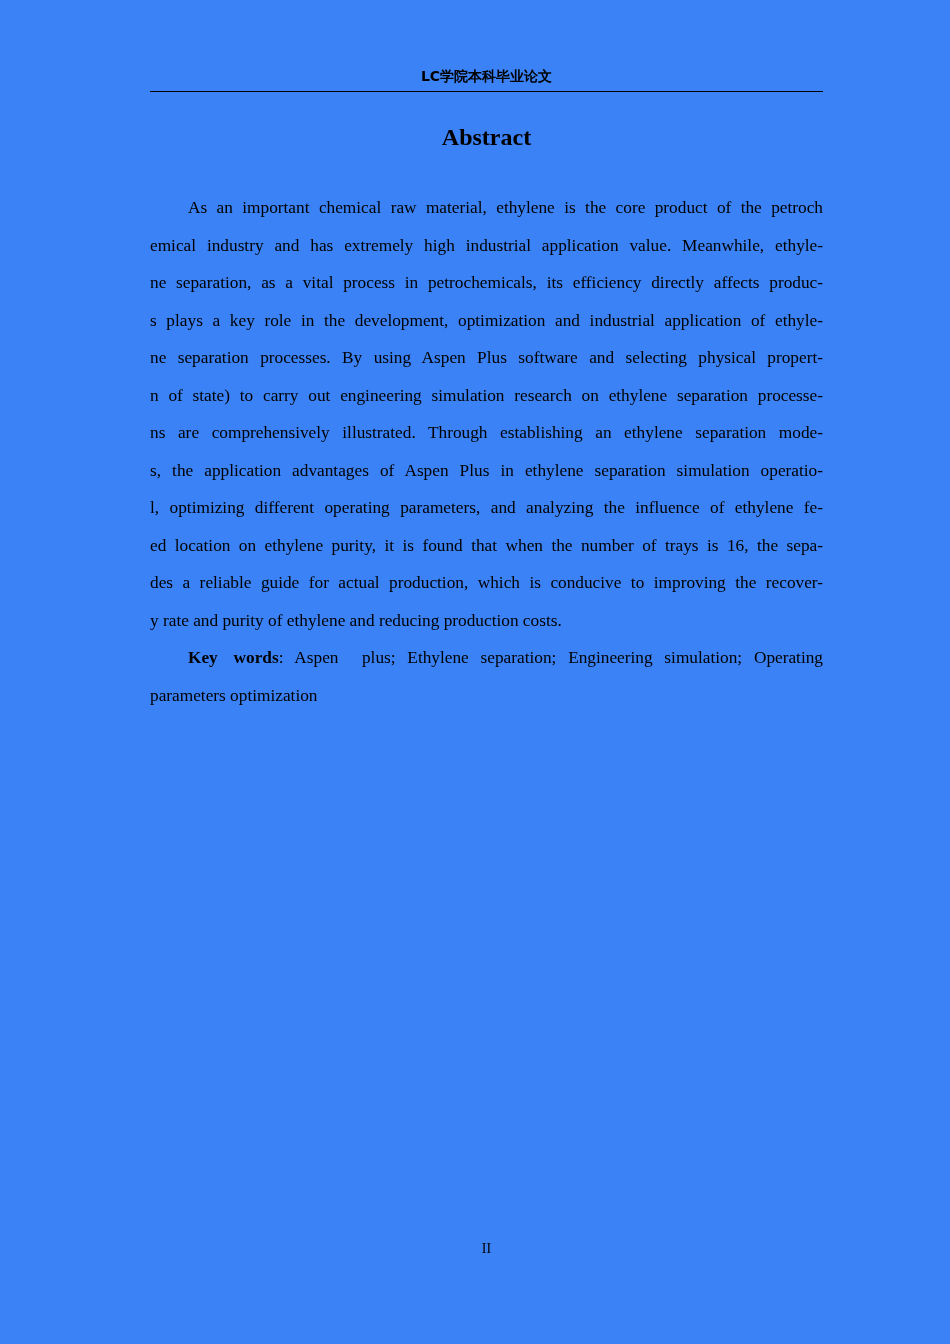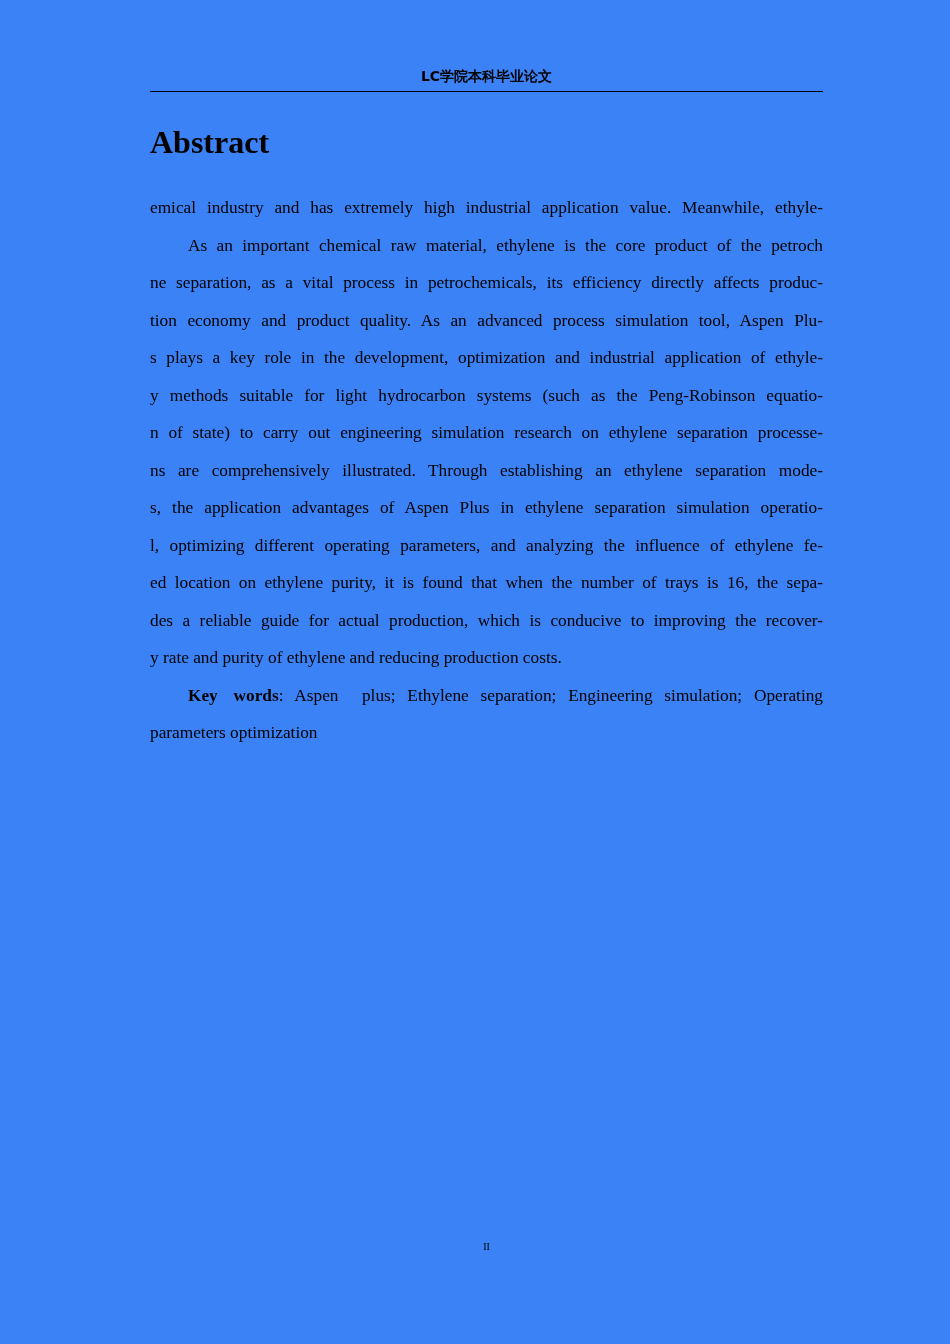--- a/index.html
+++ b/index.html
@@ -9,55 +9,54 @@
     position: absolute; left: 150px; width: 673px; top: 68px;
     text-align: center; font-family: "DejaVu Sans", sans-serif; font-weight: bold;
     font-size: 14px; color: #000; letter-spacing: 0px;
   }
   .header-rule {
     position: absolute; left: 150px; width: 673px; top: 91px; height: 0;
     border-top: 1.5px solid #000;
   }
   .abstract-heading {
     position: absolute; left: 150px; width: 673px; top: 124px;
-    font-family: "Liberation Serif", serif; font-weight: bold;
-    font-size: 32px; color: #000;
+    text-align: center; font-family: "Liberation Serif", serif; font-weight: bold;
+    font-size: 24px; color: #000;
   }
   .body-text {
     position: absolute; left: 150px; width: 673px; top: 193px;
     font-family: "Liberation Serif", serif; font-size: 17.3px; color: #000;
   }
   .line {
     height: 37.5px; line-height: 29px; white-space: nowrap;
     text-align: justify; text-align-last: justify;
   }
   .line.indent { padding-left: 38px; }
   .line.last { text-align-last: left; }
   .kw-label { font-weight: bold; word-spacing: 4px; }
   .page-number {
     position: absolute; left: 150px; width: 673px; top: 1241px;
-    text-align: center; font-family: "Liberation Serif", serif; font-size: 10px; color: #000;
+    text-align: center; font-family: "Liberation Serif", serif; font-size: 14px; color: #000;
   }
 </style>
 </head>
 <body>
 
 <div class="page">
   <div class="header-title">LC学院本科毕业论文</div>
   <div class="header-rule"></div>
 
   <div class="abstract-heading">Abstract</div>
 
   <div class="body-text">
+    <div class="line indent">As an important chemical raw material, ethylene is the core product of the petroch</div>
     <div class="line">emical industry and has extremely high industrial application value. Meanwhile, ethyle-</div>
-    <div class="line indent">As an important chemical raw material, ethylene is the core product of the petroch</div>
     <div class="line">ne separation, as a vital process in petrochemicals, its efficiency directly affects produc-</div>
-    <div class="line">tion economy and product quality. As an advanced process simulation tool, Aspen Plu-</div>
     <div class="line">s plays a key role in the development, optimization and industrial application of ethyle-</div>
-    <div class="line">y methods suitable for light hydrocarbon systems (such as the Peng-Robinson equatio-</div>
+    <div class="line">ne separation processes. By using Aspen Plus software and selecting physical propert-</div>
     <div class="line">n of state) to carry out engineering simulation research on ethylene separation processe-</div>
     <div class="line">ns are comprehensively illustrated. Through establishing an ethylene separation mode-</div>
     <div class="line">s, the application advantages of Aspen Plus in ethylene separation simulation operatio-</div>
     <div class="line">l, optimizing different operating parameters, and analyzing the influence of ethylene fe-</div>
     <div class="line">ed location on ethylene purity, it is found that when the number of trays is 16, the sepa-</div>
     <div class="line">des a reliable guide for actual production, which is conducive to improving the recover-</div>
     <div class="line last">y rate and purity of ethylene and reducing production costs.</div>
 
     <div class="line indent"><span class="kw-label">Key  words</span><span>:</span><span style="white-space:pre;"> Aspen  plus; Ethylene separation; Engineering simulation; Operating</span></div>
     <div class="line last">parameters optimization</div>

